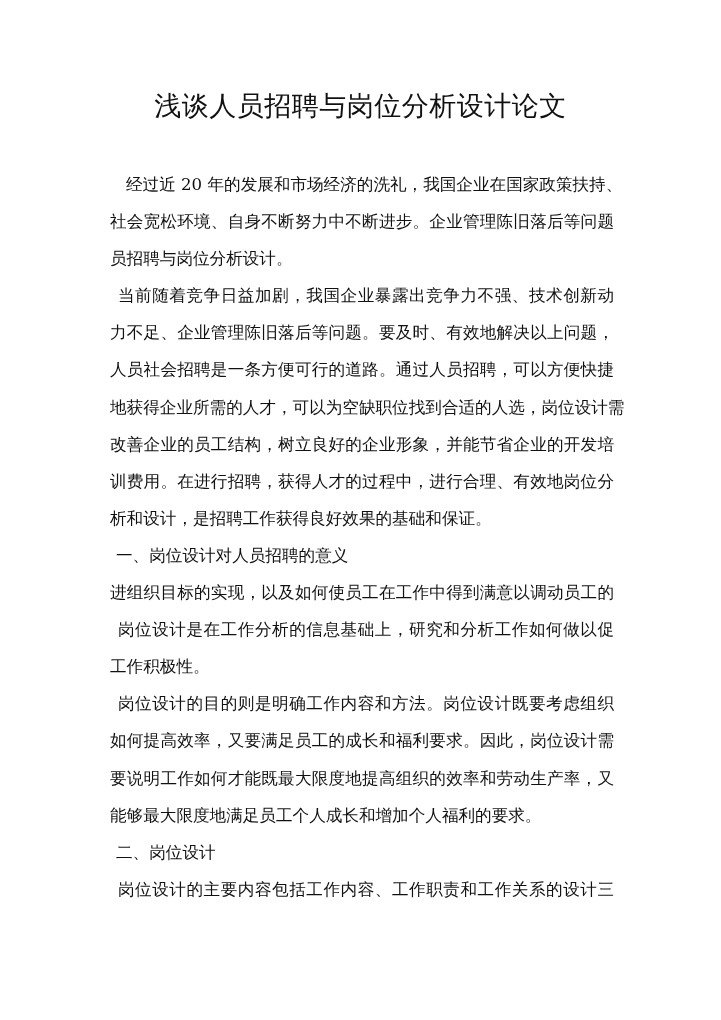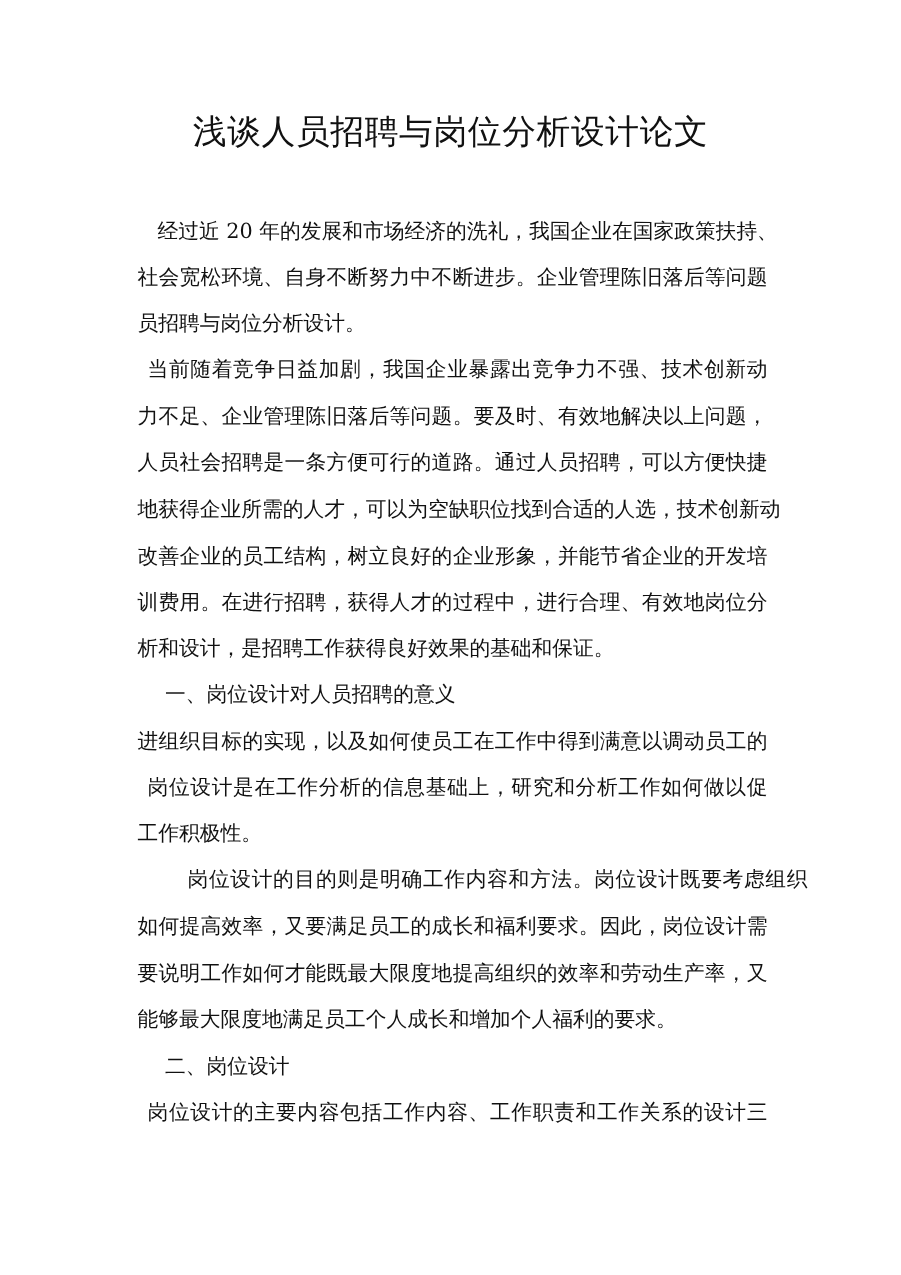--- a/index.html
+++ b/index.html
@@ -14,56 +14,56 @@
     text-align: center; font-size: 27px; line-height: 36px;
     font-weight: normal; letter-spacing: 0.5px;
     font-family: "DejaVu Serif", "Liberation Serif", serif;
   }
   .body {
     position: absolute; left: 110px; top: 166px; width: 504px;
     font-size: 16.6px; line-height: 37.1px;
   }
   .line { white-space: nowrap; height: 37.1px; display: block; text-align: justify; text-align-last: justify; }
   .line.last { text-align-last: left; }
-  .heading { white-space: nowrap; height: 37.1px; display: block; padding-left: 6px; margin-left: 16px; }
+  .heading { white-space: nowrap; height: 37.1px; display: block; padding-left: 6px; }
 </style>
 </head>
 <body>
 
 <div class="page">
   <div class="title">浅谈人员招聘与岗位分析设计论文</div>
 
   <div class="body">
 
     <div>
       <span class="line" style="padding-left:16px; width:488px;">经过近 20 年的发展和市场经济的洗礼，我国企业在国家政策扶持、</span>
       <span class="line">社会宽松环境、自身不断努力中不断进步。企业管理陈旧落后等问题</span>
       <span class="line last">员招聘与岗位分析设计。</span>
     </div>
 
     <div>
       <span class="line" style="padding-left:8px; width:496px;">当前随着竞争日益加剧，我国企业暴露出竞争力不强、技术创新动</span>
       <span class="line">力不足、企业管理陈旧落后等问题。要及时、有效地解决以上问题，</span>
       <span class="line">人员社会招聘是一条方便可行的道路。通过人员招聘，可以方便快捷</span>
-      <span class="line">地获得企业所需的人才，可以为空缺职位找到合适的人选，技术创新动</span>
+      <span class="line">地获得企业所需的人才，可以为空缺职位找到合适的人选，岗位设计需</span>
       <span class="line">改善企业的员工结构，树立良好的企业形象，并能节省企业的开发培</span>
       <span class="line">训费用。在进行招聘，获得人才的过程中，进行合理、有效地岗位分</span>
       <span class="line last">析和设计，是招聘工作获得良好效果的基础和保证。</span>
     </div>
 
     <span class="heading">一、岗位设计对人员招聘的意义</span>
 
     <div>
       <span class="line">进组织目标的实现，以及如何使员工在工作中得到满意以调动员工的</span>
       <span class="line" style="padding-left:8px; width:496px;">岗位设计是在工作分析的信息基础上，研究和分析工作如何做以促</span>
       <span class="line last">工作积极性。</span>
     </div>
 
     <div>
-      <span class="line" style="padding-left:8px; width:496px;margin-left:32px;">岗位设计的目的则是明确工作内容和方法。岗位设计既要考虑组织</span>
+      <span class="line" style="padding-left:8px; width:496px;">岗位设计的目的则是明确工作内容和方法。岗位设计既要考虑组织</span>
       <span class="line">如何提高效率，又要满足员工的成长和福利要求。因此，岗位设计需</span>
       <span class="line">要说明工作如何才能既最大限度地提高组织的效率和劳动生产率，又</span>
       <span class="line last">能够最大限度地满足员工个人成长和增加个人福利的要求。</span>
     </div>
 
     <span class="heading">二、岗位设计</span>
 
     <div>
       <span class="line" style="padding-left:8px; width:496px;">岗位设计的主要内容包括工作内容、工作职责和工作关系的设计三</span>
     </div>

